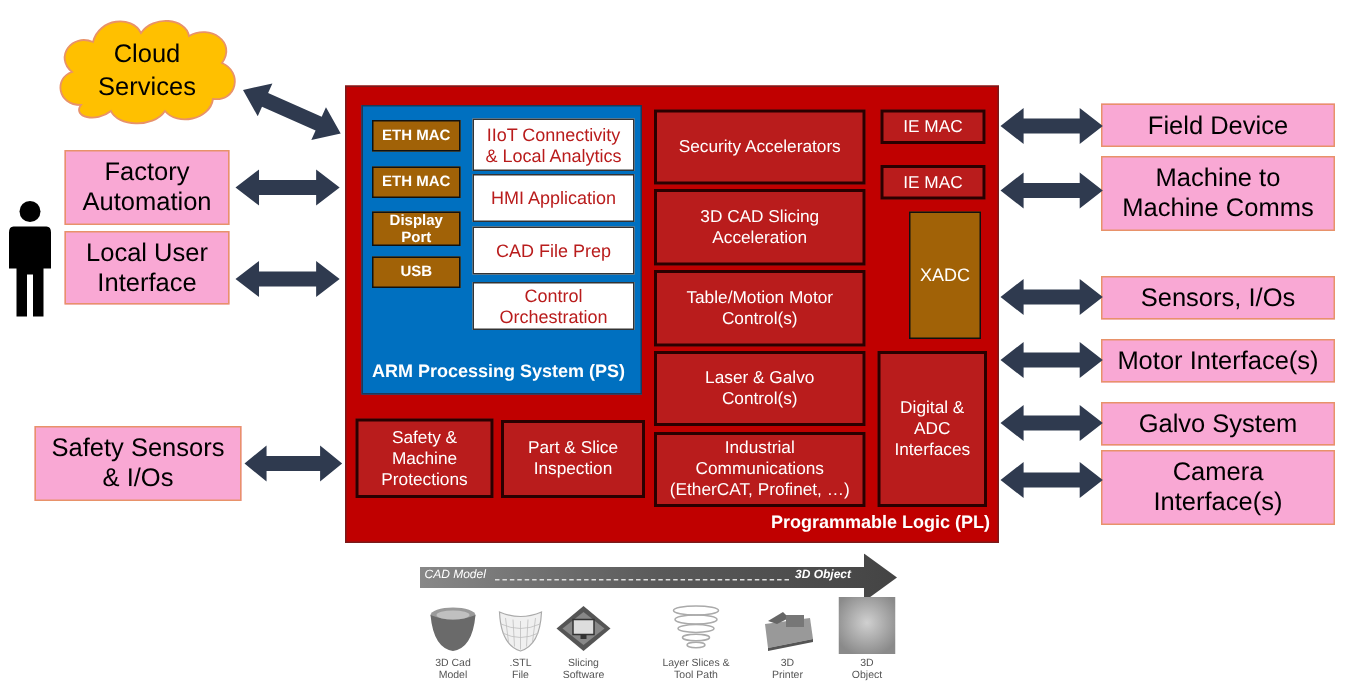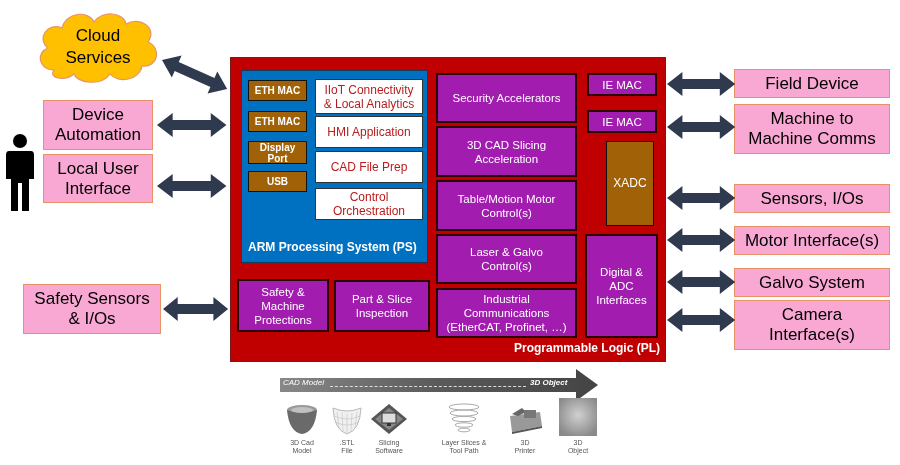--- a/index.html
+++ b/index.html
@@ -4,21 +4,21 @@
 <style>
   html, body { margin: 0; padding: 0; background: #ffffff; }
   body { width: 900px; height: 465px; position: relative; overflow: hidden;
          font-family: "Liberation Sans", sans-serif; }
   .abs { position: absolute; box-sizing: border-box; }
   .ext { background: #f9a8d4; border: 1px solid #e8926a; color: #000;
          display: flex; align-items: center; justify-content: center; text-align: center;
          font-size: 17px; line-height: 20px; white-space: pre-line; }
   .pl { background: #c00000; border: 1px solid #7a1a1a; }
   .ps { background: #0070c0; border: 1px solid #1a3a5a; }
-  .red { background: #a21caf; border: 2px solid #2a0000; color: #fff;
+  .red { background: #b91c1c; border: 2px solid #2a0000; color: #fff;
          display: flex; align-items: center; justify-content: center; text-align: center;
          font-size: 11.5px; line-height: 14px; white-space: pre-line; }
   .dark { background: #a16207; border: 1.5px solid #111; color: #fff;
           display: flex; align-items: center; justify-content: center; text-align: center;
           font-size: 10px; line-height: 11px; font-weight: bold; white-space: pre-line; }
   .white { background: #fff; border: 1px solid #333; color: #b91c1c;
            display: flex; align-items: center; justify-content: center; text-align: center;
            font-size: 12px; line-height: 14px; white-space: pre-line; }
   .lbl { color: #fff; font-weight: bold; font-size: 12px; }
   .step { display: flex; flex-direction: column; align-items: center; }
@@ -28,21 +28,21 @@
 <body>
 
 <div class="abs" style="left:32px;top:8px;width:132px;height:78px;">
   <svg width="132" height="78" viewBox="0 0 132 78" style="position:absolute;left:0;top:0;">
     <path d="M22,62 C6,62 4,44 16,40 C4,30 16,14 30,20 C34,4 56,2 62,14 C70,2 92,4 94,16 C108,8 126,20 116,34 C130,40 126,60 110,58 C108,72 86,76 78,66 C70,78 46,76 42,66 C32,74 16,70 22,62 Z" fill="#ffc000" stroke="#e8926a" stroke-width="1.2"></path>
   </svg>
   <div class="abs" style="left:0;top:0;width:132px;height:78px;display:flex;align-items:center;justify-content:center;text-align:center;font-size:17px;line-height:22px;white-space:pre-line;">Cloud
 Services</div>
 </div>
 
-<div class="abs ext" style="left:43px;top:100px;width:110px;height:50px;">Device
+<div class="abs ext" style="left:43px;top:100px;width:110px;height:50px;">Factory
 Automation</div>
 <div class="abs ext" style="left:43px;top:154px;width:110px;height:49px;">Local User
 Interface</div>
 <div class="abs ext" style="left:23px;top:284px;width:138px;height:50px;">Safety Sensors
 &amp; I/Os</div>
 
 <svg class="abs" width="30" height="80" viewBox="0 0 30 80" style="left:5px;top:133px;">
   <circle cx="15" cy="8" r="7" fill="#000"></circle>
   <path d="M4,18 H26 Q29,18 29,22 V46 H24 V78 H17 V50 H13 V78 H6 V46 H1 V22 Q1,18 4,18 Z" fill="#000"></path>
 </svg>

